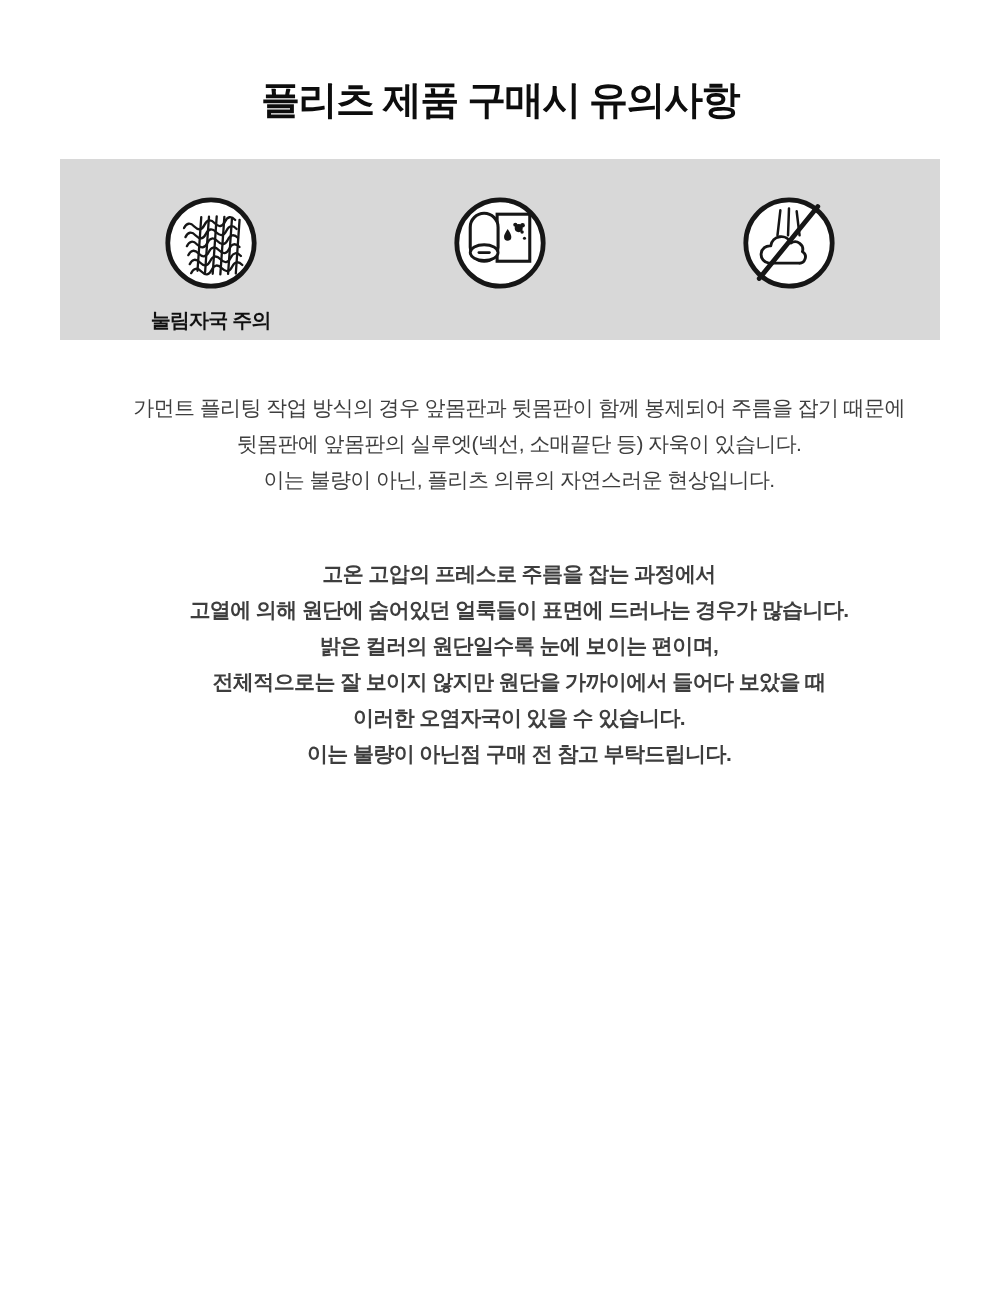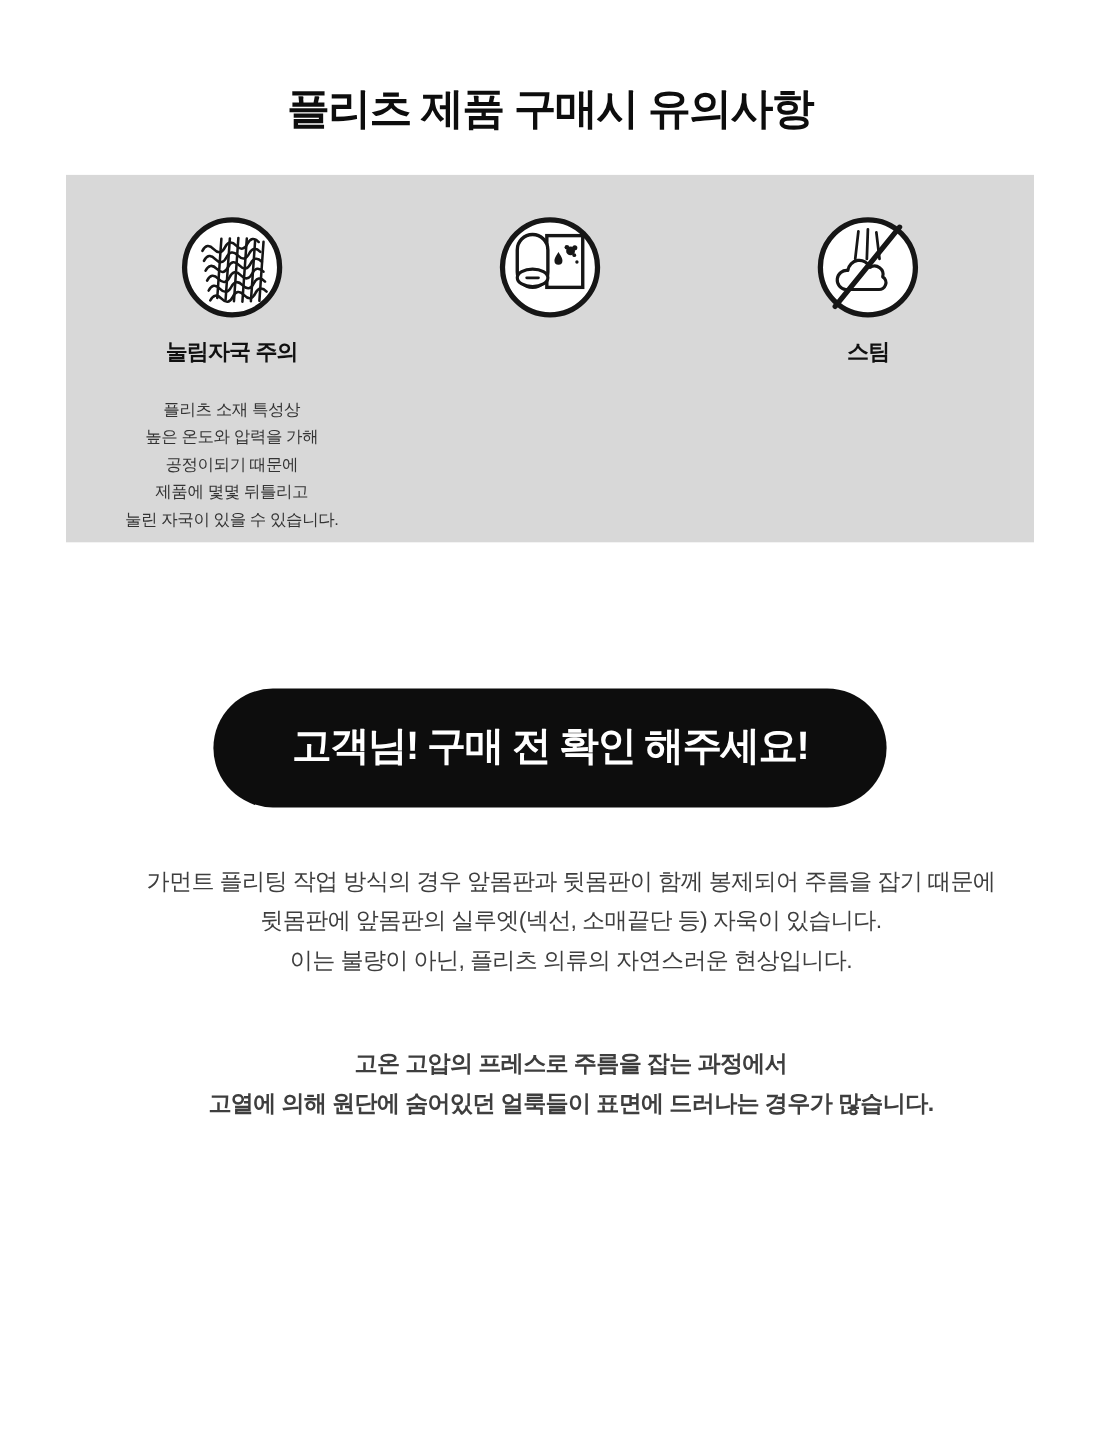--- a/index.html
+++ b/index.html
@@ -109,25 +109,20 @@
             <path d="M25 30 c3.5 -5 7.3 -5 10.8 0 s7.3 5 10.8 0 s7.3 -5 10.8 0 s7.3 5 10.8 0 s7.3 -5 10.8 0"></path>
             <path d="M25 39.5 c3.5 -5 7.3 -5 10.8 0 s7.3 5 10.8 0 s7.3 -5 10.8 0 s7.3 5 10.8 0 s7.3 -5 10.8 0"></path>
             <path d="M25 49 c3.5 -5 7.3 -5 10.8 0 s7.3 5 10.8 0 s7.3 -5 10.8 0 s7.3 5 10.8 0 s7.3 -5 10.8 0"></path>
             <path d="M25 58.5 c3.5 -5 7.3 -5 10.8 0 s7.3 5 10.8 0 s7.3 -5 10.8 0 s7.3 5 10.8 0 s7.3 -5 10.8 0"></path>
             <path d="M25 68 c3.5 -5 7.3 -5 10.8 0 s7.3 5 10.8 0 s7.3 -5 10.8 0 s7.3 5 10.8 0 s7.3 -5 10.8 0"></path>
             <path d="M25 77.5 c3.5 -5 7.3 -5 10.8 0 s7.3 5 10.8 0 s7.3 -5 10.8 0 s7.3 5 10.8 0 s7.3 -5 10.8 0"></path>
           </g>
         </svg>
       </div>
       <div class="notice-heading">눌림자국 주의</div>
-      <div class="notice-body">플리츠 소재 특성상
-높은 온도와 압력을 가해
-공정이되기 때문에
-제품에 몇몇 뒤틀리고
-눌린 자국이 있을 수 있습니다.</div>
     </div>
 
     <div class="notice-col">
       <div class="notice-icon">
         <svg viewBox="0 0 100 100">
           <circle cx="50" cy="50" r="45" fill="#ffffff" stroke="#161616" stroke-width="5"></circle>
           <rect x="47" y="20" width="34" height="49" fill="#ffffff" stroke="#161616" stroke-width="3.2"></rect>
           <rect x="19" y="19" width="29" height="50" rx="14.5" ry="14.5" fill="#ffffff" stroke="#161616" stroke-width="3.2"></rect>
           <ellipse cx="33.5" cy="60" rx="14.5" ry="8.2" fill="#ffffff" stroke="#161616" stroke-width="3"></ellipse>
           <line x1="28" y1="60" x2="39" y2="60" stroke="#161616" stroke-width="2.8" stroke-linecap="round"></line>
@@ -149,28 +144,24 @@
           <circle cx="50" cy="50" r="45" fill="#ffffff" stroke="#161616" stroke-width="5"></circle>
           <g class="icon-stroke" stroke-width="2.6" stroke-linecap="round">
             <line x1="41" y1="16" x2="38" y2="42"></line>
             <line x1="50" y1="14" x2="49" y2="42"></line>
             <line x1="58" y1="17" x2="61" y2="42"></line>
           </g>
           <path d="M29 71 a9 9 0 0 1 2 -18 a11 11 0 0 1 21 -3 a8 8 0 0 1 12 9 a6.5 6.5 0 0 1 -4 12 z" fill="#ffffff" stroke="#161616" stroke-width="3" stroke-linejoin="round"></path>
           <line x1="80" y1="12" x2="19" y2="87" stroke="#161616" stroke-width="5" stroke-linecap="round"></line>
         </svg>
       </div>
-      <div class="notice-heading">스팀</div>
     </div>
 
   </div>
 
-  <div class="banner-pill">
-    <span class="banner-label">고객님! 구매 전 확인 해주세요!</span>
-  </div>
 
   <p class="info-paragraph first">가먼트 플리팅 작업 방식의 경우 앞몸판과 뒷몸판이 함께 봉제되어 주름을 잡기 때문에
 뒷몸판에 앞몸판의 실루엣(넥선, 소매끝단 등) 자욱이 있습니다.
 이는 불량이 아닌, 플리츠 의류의 자연스러운 현상입니다.</p>
 
   <p class="info-paragraph second">고온 고압의 프레스로 주름을 잡는 과정에서
 고열에 의해 원단에 숨어있던 얼룩들이 표면에 드러나는 경우가 많습니다.
 밝은 컬러의 원단일수록 눈에 보이는 편이며,
 전체적으로는 잘 보이지 않지만 원단을 가까이에서 들어다 보았을 때
 이러한 오염자국이 있을 수 있습니다.

